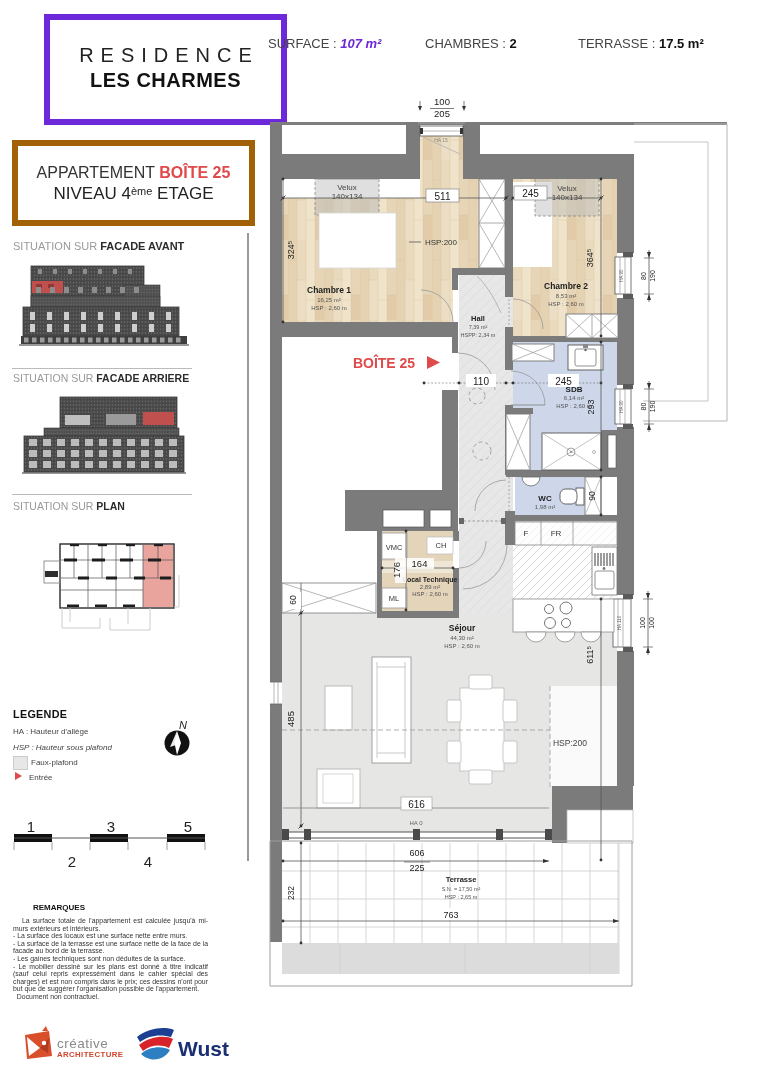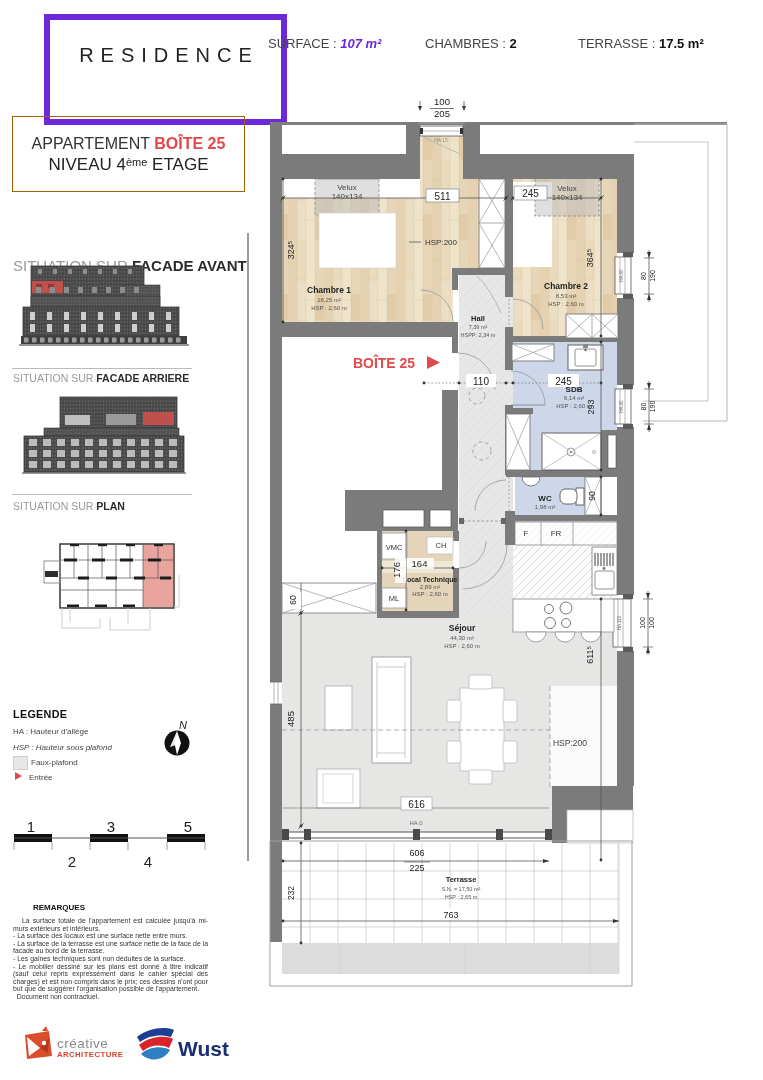--- a/index.html
+++ b/index.html
@@ -5,36 +5,37 @@
   html,body{margin:0;padding:0;background:#fff;}
   body{width:763px;height:1080px;position:relative;font-family:"Liberation Sans",sans-serif;overflow:hidden;}
   .abs{position:absolute;}
   svg{display:block;}
 </style>
 </head>
 <body>
 
 <div class="abs" style="left:12px;top:14px;width:231px;height:99px;border:6px solid #6d28d9;text-align:center;margin-left:32px;">
   <div style="margin-top:24px;font-size:20px;letter-spacing:7px;color:#222;text-indent:7px;">RESIDENCE</div>
+  <div style="margin-top:2px;font-size:20px;font-weight:bold;letter-spacing:0.5px;color:#111;">LES CHARMES</div>
 </div>
 
-<div class="abs" style="left:12px;top:116px;width:231px;height:74px;border:1px solid #a16207;text-align:center;">
+<div class="abs" style="left:12px;top:140px;width:231px;height:74px;border:6px solid #a16207;text-align:center;">
   <div style="margin-top:18px;font-size:16px;color:#333;">APPARTEMENT <span style="color:#e04a4a;font-weight:bold;">BOÎTE 25</span></div>
   <div style="margin-top:2px;font-size:17px;font-weight:normal;color:#222;">NIVEAU 4<span style="font-size:11px;vertical-align:4px;">ème</span> ETAGE</div>
 </div>
 
 <div class="abs" style="left:268px;top:36px;font-size:13px;color:#444;">SURFACE : <b style="color:#6d28d9;font-style:italic;">107 m²</b></div>
 
 <div class="abs" style="left:425px;top:36px;font-size:13px;color:#444;">CHAMBRES : <b style="color:#111;">2</b></div>
 
 <div class="abs" style="left:578px;top:36px;font-size:13px;color:#444;">TERRASSE : <b style="color:#111;">17.5 m²</b></div>
 
 <div class="abs" style="left:247px;top:233px;width:2px;height:628px;background:#9a9a9a;"></div>
 
-<div class="abs" style="left:13px;top:257px;font-size:15px;color:#999;">SITUATION SUR <b style="color:#2b2b2b;">FACADE AVANT</b></div>
+<div class="abs" style="left:13px;top:240px;font-size:11px;color:#999;">SITUATION SUR <b style="color:#2b2b2b;">FACADE AVANT</b></div>
 
 <div class="abs" style="left:12px;top:368px;width:180px;height:1px;background:#bbb;"></div>
 
 <div class="abs" style="left:13px;top:372px;font-size:10.5px;color:#999;">SITUATION SUR <b style="color:#2b2b2b;text-align:right;">FACADE ARRIERE</b></div>
 
 <div class="abs" style="left:12px;top:494px;width:180px;height:1px;background:#bbb;"></div>
 
 <div class="abs" style="left:13px;top:500px;font-size:10.5px;color:#999;">SITUATION SUR <b style="color:#2b2b2b;">PLAN</b></div>
 
 <div class="abs" style="left:13px;top:708px;font-size:10.8px;font-weight:bold;color:#111;letter-spacing:0.3px;text-align:center;">LEGENDE</div>

